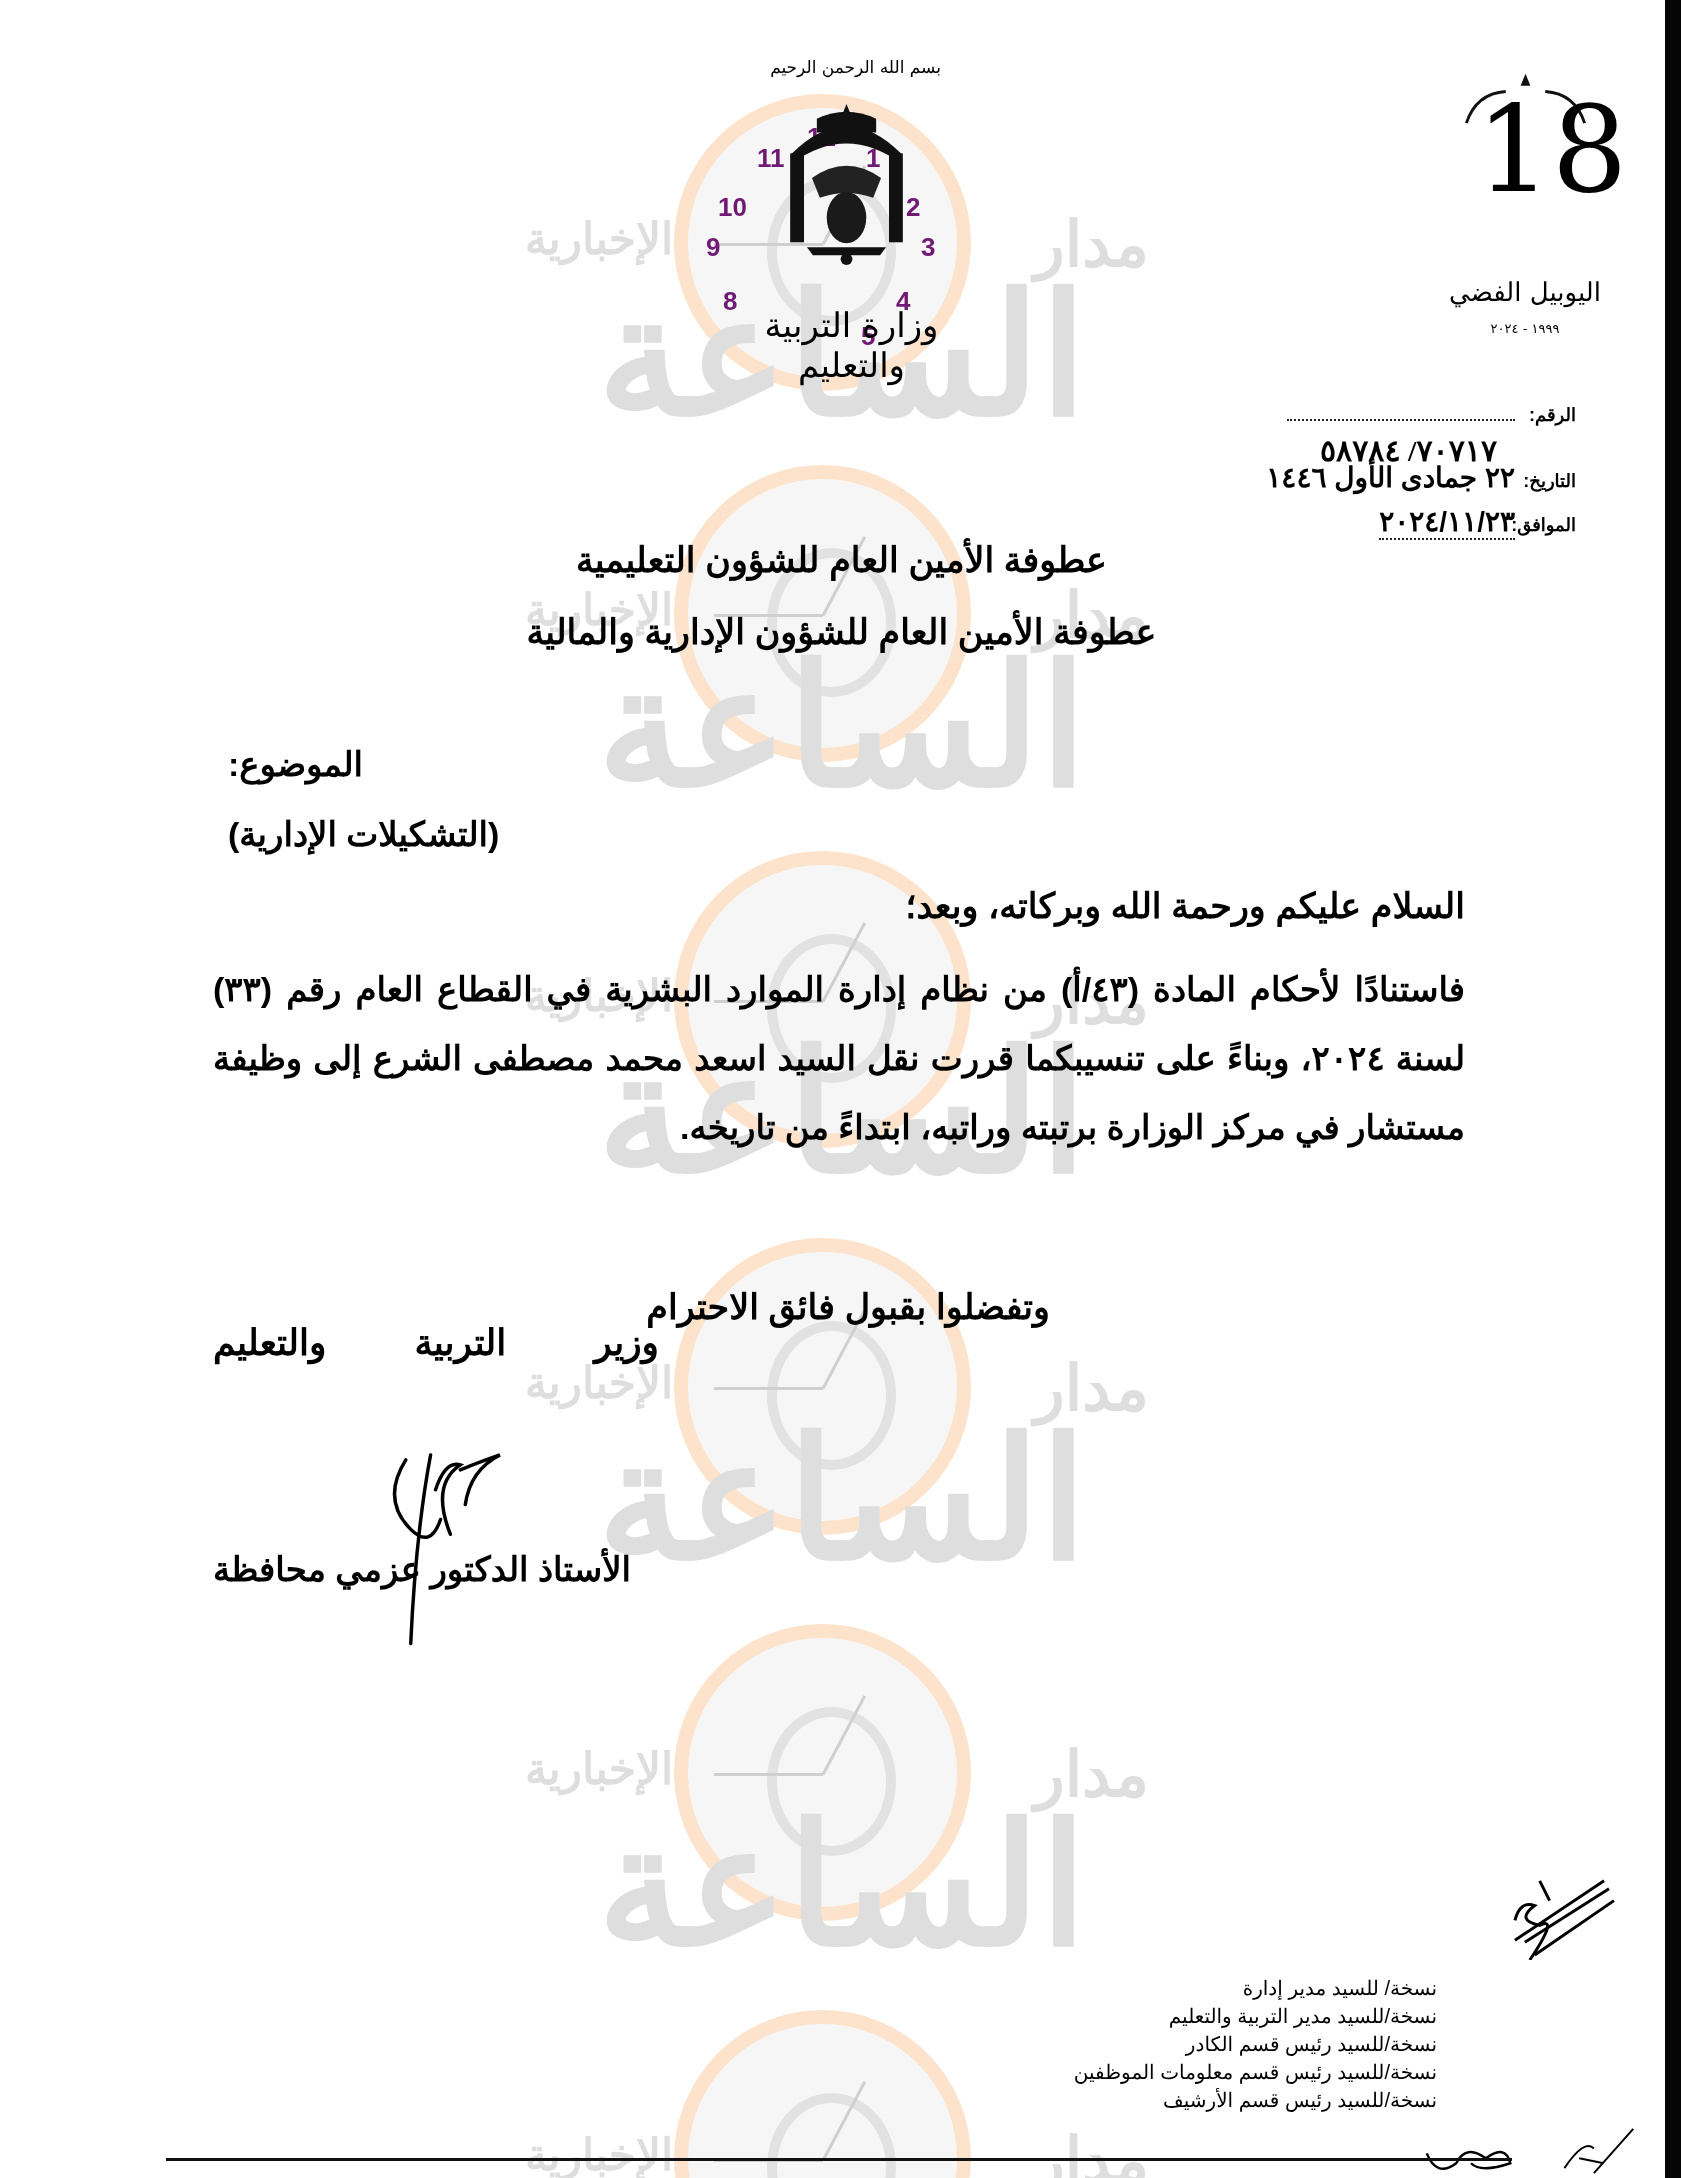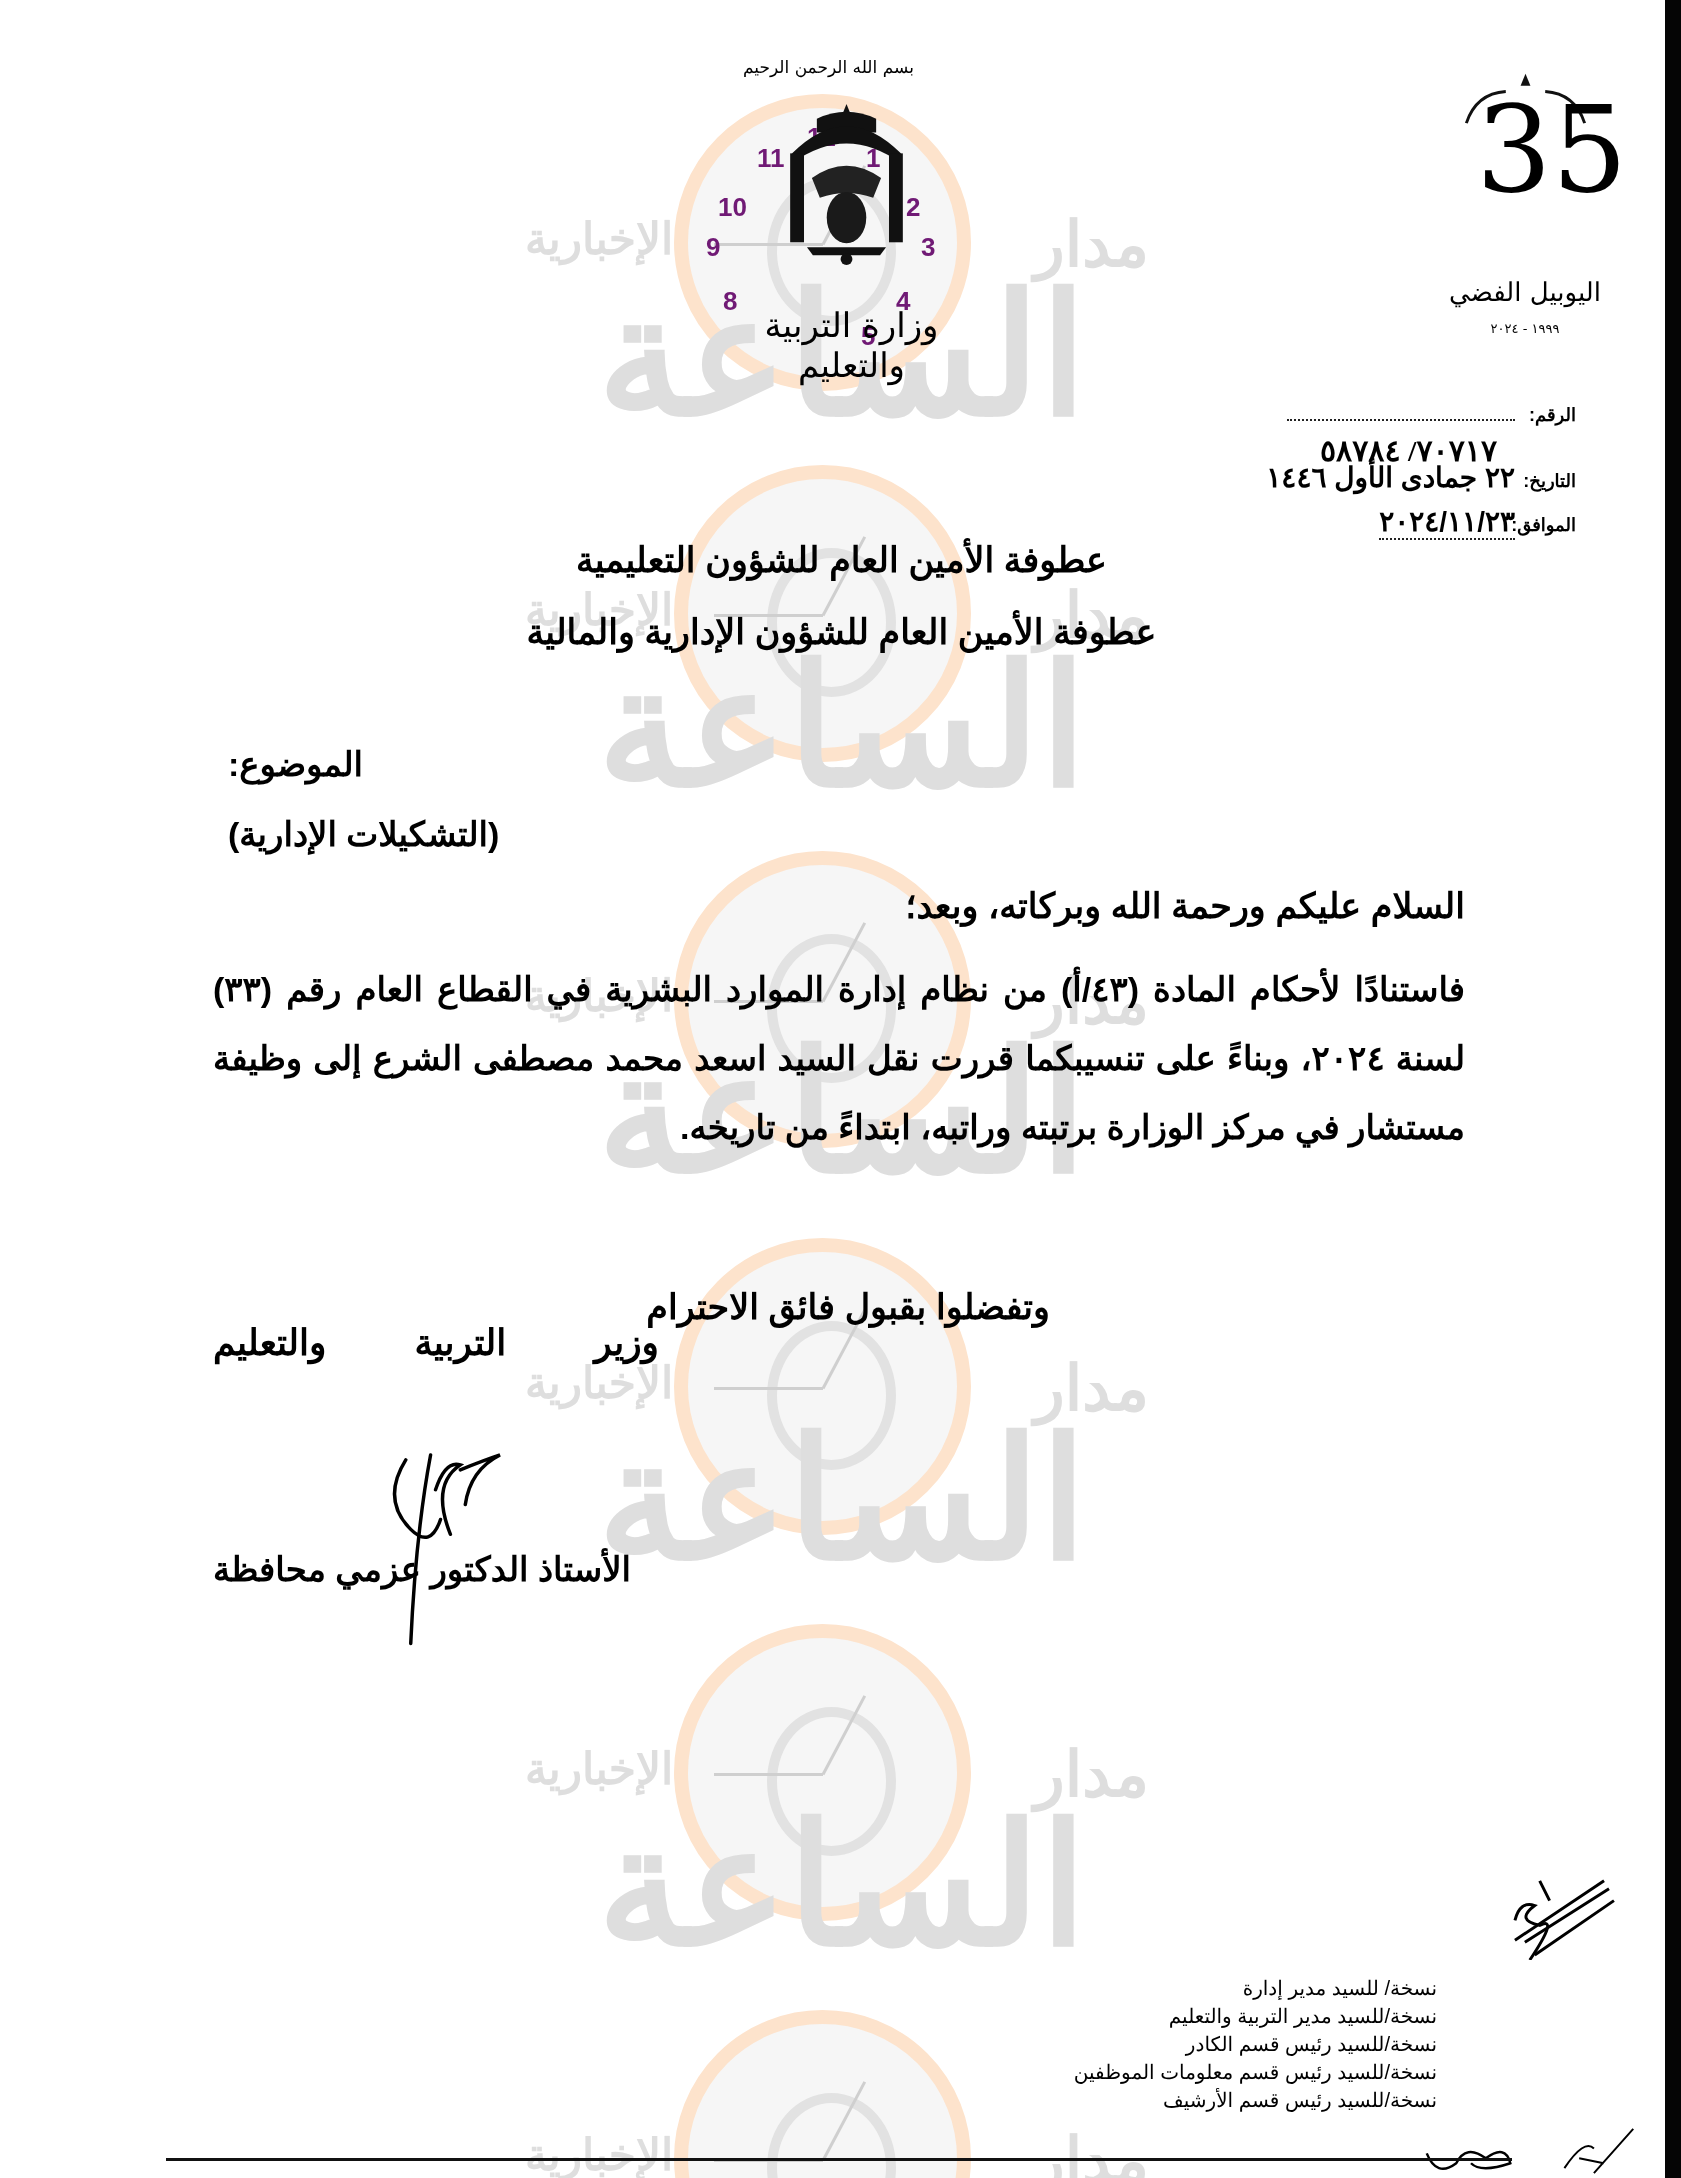--- a/index.html
+++ b/index.html
@@ -21,21 +21,21 @@
   .wm .clock .ring { position:absolute; left:79px; top:69px; width:129px; height:149px; border-radius:50%;
                border:10px solid #e2e2e2; box-sizing:border-box; }
   .wm .big { position:absolute; left:10px; top:178px; font-family:"Liberation Sans",sans-serif; font-weight:bold;
              font-size:168px; line-height:1; color:#dedede; letter-spacing:4px; direction:rtl; width:614px; text-align:center; }
   .wm .brand-l { position:absolute; left:0; top:119px; font-family:"Liberation Sans",sans-serif; font-weight:bold;
              font-size:44px; color:#dedede; direction:rtl; }
   .wm .brand-r { position:absolute; right:10px; top:114px; font-family:"Liberation Sans",sans-serif; font-weight:bold;
              font-size:63px; color:#dedede; direction:rtl; }
 
   
-  .basmala { position:absolute; left:743px; top:57px; width:198px; text-align:left; font-family:"DejaVu Serif",serif;
+  .basmala { position:absolute; left:743px; top:57px; width:198px; text-align:right; font-family:"DejaVu Serif",serif;
              font-size:17px; direction:rtl; }
   .coat { position:absolute; left:782px; top:99px; width:129px; height:168px; }
   .ministry-logo-text { position:absolute; left:723px; top:305px; width:257px; text-align:center; font-family:"DejaVu Serif",serif;
              font-size:34px; direction:rtl; }
   .jubilee { position:absolute; left:1436px; top:54px; width:178px; height:307px; }
   .jubilee .num25 { position:absolute; left:40px; top:40px; font-family:"DejaVu Serif",serif; font-size:119px; line-height:0.95; width:99px; text-align:center; }
   .jubilee .jub-title { position:absolute; left:0; top:223px; width:178px; text-align:center; font-family:"DejaVu Serif",serif; font-size:26px; direction:rtl; }
   .jubilee .jub-years { position:absolute; left:0; top:267px; width:178px; text-align:center; font-size:13px; direction:rtl; }
 
   
@@ -164,21 +164,21 @@
     <circle cx="65" cy="162" r="6" fill="#111"></circle>
   </svg>
   <div class="ministry-logo-text">وزارة التربية والتعليم</div>
 
   <div class="jubilee">
     <svg style="position:absolute;left:20px;top:10px" width="139" height="69" viewBox="0 0 140 70">
       <path d="M70 10 l5 12 h-10 z" fill="#111"></path>
       <path d="M10 60 q10 -30 40 -32" stroke="#111" stroke-width="3" fill="none"></path>
       <path d="M130 60 q-10 -30 -40 -32" stroke="#111" stroke-width="3" fill="none"></path>
     </svg>
-    <div class="num25">35</div>
+    <div class="num25">18</div>
     <div class="jub-title">اليوبيل الفضي</div>
     <div class="jub-years">١٩٩٩ - ٢٠٢٤</div>
   </div>
 
   <div class="ref">
     <div class="ref-row">
       <span class="ref-label">الرقم:</span>
       <span class="ref-dots"></span>
     </div>
     <div class="ref-num">٧٠٧١٧/ ٥٨٧٨٤</div>

